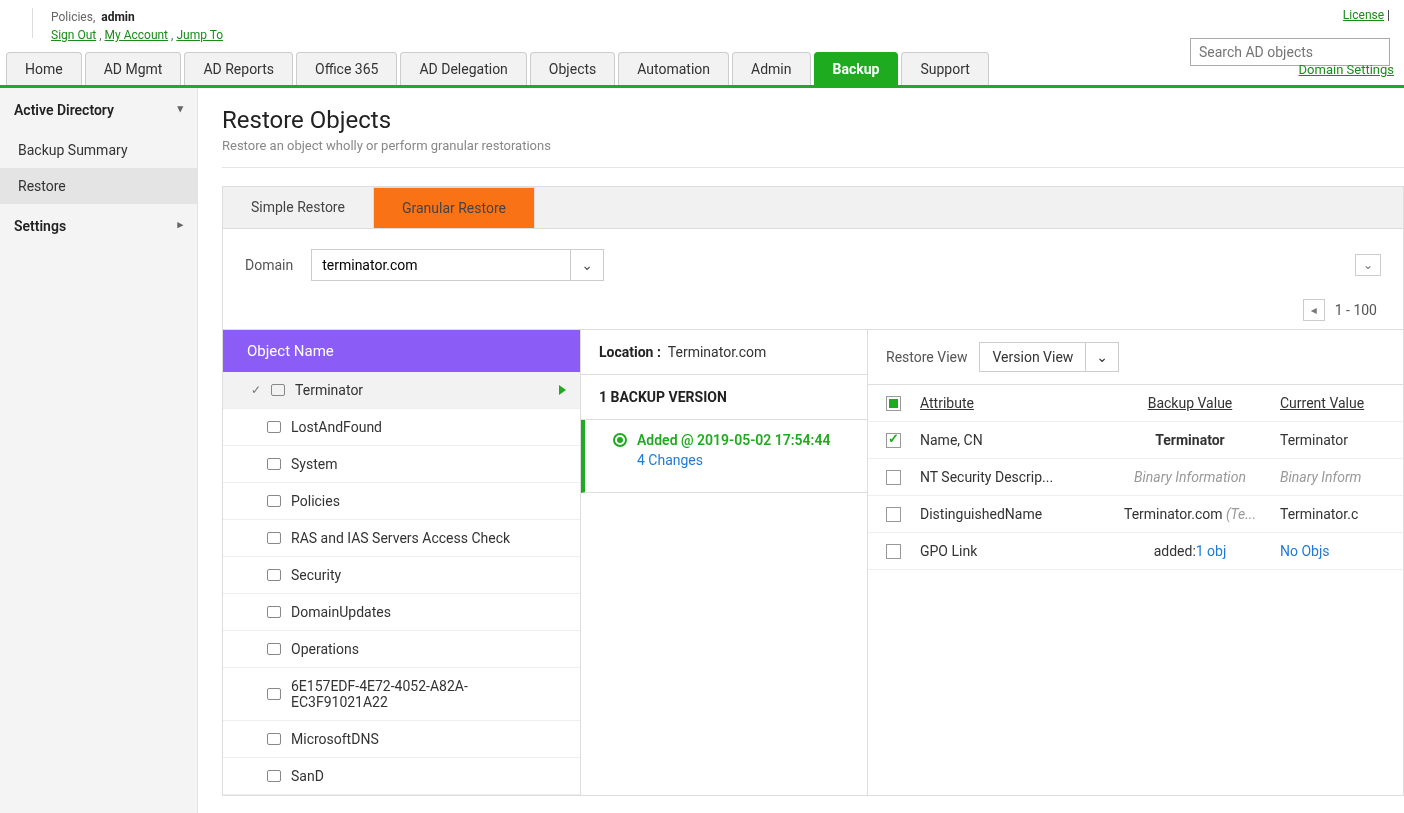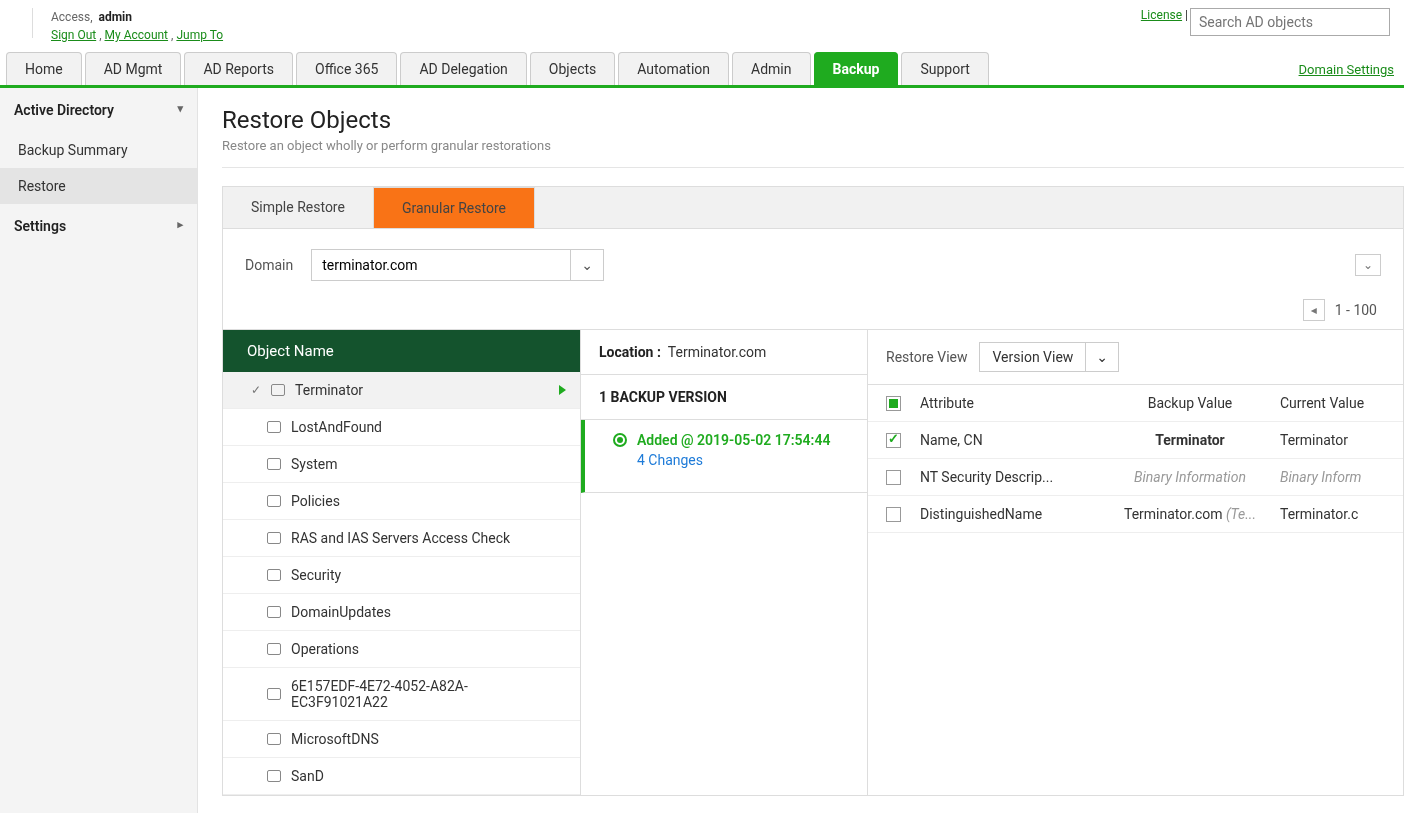--- a/index.html
+++ b/index.html
@@ -8,21 +8,21 @@
 
 
 .top-bar { display:flex; align-items:flex-start; padding:8px 14px 0 14px; height:52px; }
 .logo { font-size:22px; font-weight:600; color:#333; display:flex; align-items:center; gap:4px; }
 .logo-arc { display:inline-block; width:28px; height:24px; position:relative; }
 .logo-arc svg { width:28px; height:24px; }
 .vdiv { width:1px; height:30px; background:#ddd; margin:0 18px; }
 .welcome { font-size:12px; color:#666; line-height:1.5; }
 .welcome b { color:#222; font-weight:700; }
 .welcome a { color:#1a8c1a; text-decoration:underline; }
-.top-right { margin-left:auto; display:flex; flex-direction:row; gap:2px; }
+.top-right { margin-left:auto; display:flex; flex-direction:column; align-items:flex-end; gap:16px; }
 .top-right .links { font-size:12px; }
 .top-right .links a { color:#1a8c1a; text-decoration:underline; }
 .search-box { border:1px solid #aaa; padding:5px 8px; width:200px; font-size:14px; color:#555; }
 
 
 .main-tabs { display:flex; align-items:flex-end; border-bottom:3px solid #1fab1f; padding:0 6px; position:relative; }
 .main-tab { padding:8px 18px; font-size:14px; color:#333; cursor:pointer; border:1px solid #ccc; border-bottom:none; border-radius:4px 4px 0 0; background:#f2f2f2; margin-right:3px; }
 .main-tab.active { background:#1fab1f; color:#fff; font-weight:700; border-color:#1fab1f; }
 .domain-settings { margin-left:auto; color:#1a8c1a; font-size:13px; text-decoration:underline; padding:8px 4px; }
 
@@ -52,21 +52,21 @@
 .domain-select .dd { border:1px solid #ccc; border-left:none; padding:7px 10px; cursor:pointer; color:#555; background:#fff; }
 
 .pager-row { display:flex; justify-content:flex-end; align-items:center; gap:10px; color:#555; margin-bottom:8px; padding-right:4px; }
 .pager-btn { border:1px solid #ccc; padding:3px 7px; cursor:pointer; color:#777; font-size:12px; }
 
 
 .content3 { display:flex; border-top:1px solid #ddd; margin-left:-22px; margin-right:-22px; }
 
 
 .tree-col { width:357px; }
-.tree-head { background:#14532d; color:#fff; padding:12px 24px; font-size:15px; }
+.tree-head { background:#8b5cf6; color:#fff; padding:12px 24px; font-size:15px; }
 .tree-list { }
 .tree-row { display:flex; align-items:center; gap:10px; padding:10px 16px 10px 28px; border-bottom:1px solid #eee; cursor:pointer; color:#333; }
 .tree-row.sel { background:#f2f2f2; position:relative; }
 .tree-row.sel::after { content:""; position:absolute; right:14px; top:50%; transform:translateY(-50%); border-left:7px solid #1fab1f; border-top:5px solid transparent; border-bottom:5px solid transparent; }
 .tick { color:#777; font-size:12px; }
 .fold-icon { width:14px; height:12px; border:1.5px solid #888; border-radius:2px; position:relative; display:inline-block; }
 .tree-row.child { padding-left:44px; }
 
 
 .mid-col { flex:0 0 288px; border-left:1px solid #ddd; border-right:1px solid #ddd; }
@@ -81,39 +81,39 @@
 
 
 .right-col { flex:1; }
 .right-head { padding:12px 18px; border-bottom:1px solid #ddd; display:flex; align-items:center; gap:12px; }
 .restore-view-label { color:#555; }
 .rv-select { display:flex; align-items:center; border:1px solid #ccc; }
 .rv-select span:first-child{ padding:6px 12px; }
 .rv-select .dd{ border-left:1px solid #ccc; padding:6px 10px; cursor:pointer; }
 .attr-table { width:100%; }
 .attr-head, .attr-row { display:flex; align-items:center; padding:10px 18px; border-bottom:1px solid #eee; }
-.attr-head { color:#333; }
+.attr-head { color:#333;text-decoration:underline; }
 .col-cb { width:34px; display:flex; align-items:center; }
 .col-a { flex:0 0 180px; }
 .col-b { flex:0 0 180px;text-align:center; }
 .col-c { flex:1; }
 .cb { width:15px; height:15px; border:1.5px solid #999; display:inline-block; position:relative; }
 .cb.sq::after{ content:""; position:absolute; inset:2px; background:#1fab1f; }
 .cb.chk::after{ content:"✓"; position:absolute; top:-3px; left:1px; color:#1fab1f; font-size:13px; font-weight:700; }
 .muted-it { color:#999; font-style:italic; }
 .link { color:#1e7bd8; cursor:pointer; }
 .bold { font-weight:700; }
 </style>
 </head>
 <body>
 
 <div class="top-bar">
   <div class="vdiv"></div>
   <div class="welcome">
-    <span>Access,</span>&nbsp;&nbsp;<b>admin</b><br>
+    <span>Policies,</span>&nbsp;&nbsp;<b>admin</b><br>
     <a href="#">Sign Out</a>
     <span> , </span>
     <a href="#">My Account</a>
     <span> , </span>
     <a href="#">Jump To</a>
   </div>
   <div class="top-right">
     <div class="links">
       <a href="#">License</a>
       <span> | </span>
@@ -277,19 +277,27 @@
                   <div class="col-c"><span class="muted-it">Binary Inform</span></div>
                 </div>
                 <div class="attr-row">
                   <div class="col-cb">
                     <span class="cb "></span>
                   </div>
                   <div class="col-a">DistinguishedName</div>
                   <div class="col-b">Terminator.com <span class="muted-it">(Te...</span></div>
                   <div class="col-c">Terminator.c</div>
                 </div>
+                <div class="attr-row">
+                  <div class="col-cb">
+                    <span class="cb "></span>
+                  </div>
+                  <div class="col-a">GPO Link</div>
+                  <div class="col-b">added:<span class="link">1 obj</span></div>
+                  <div class="col-c"><span class="link">No Objs</span></div>
+                </div>
               </div>
           </div>
         </div>
       </div>
     </div>
   </div>
 </div>
 
 </body></html>

